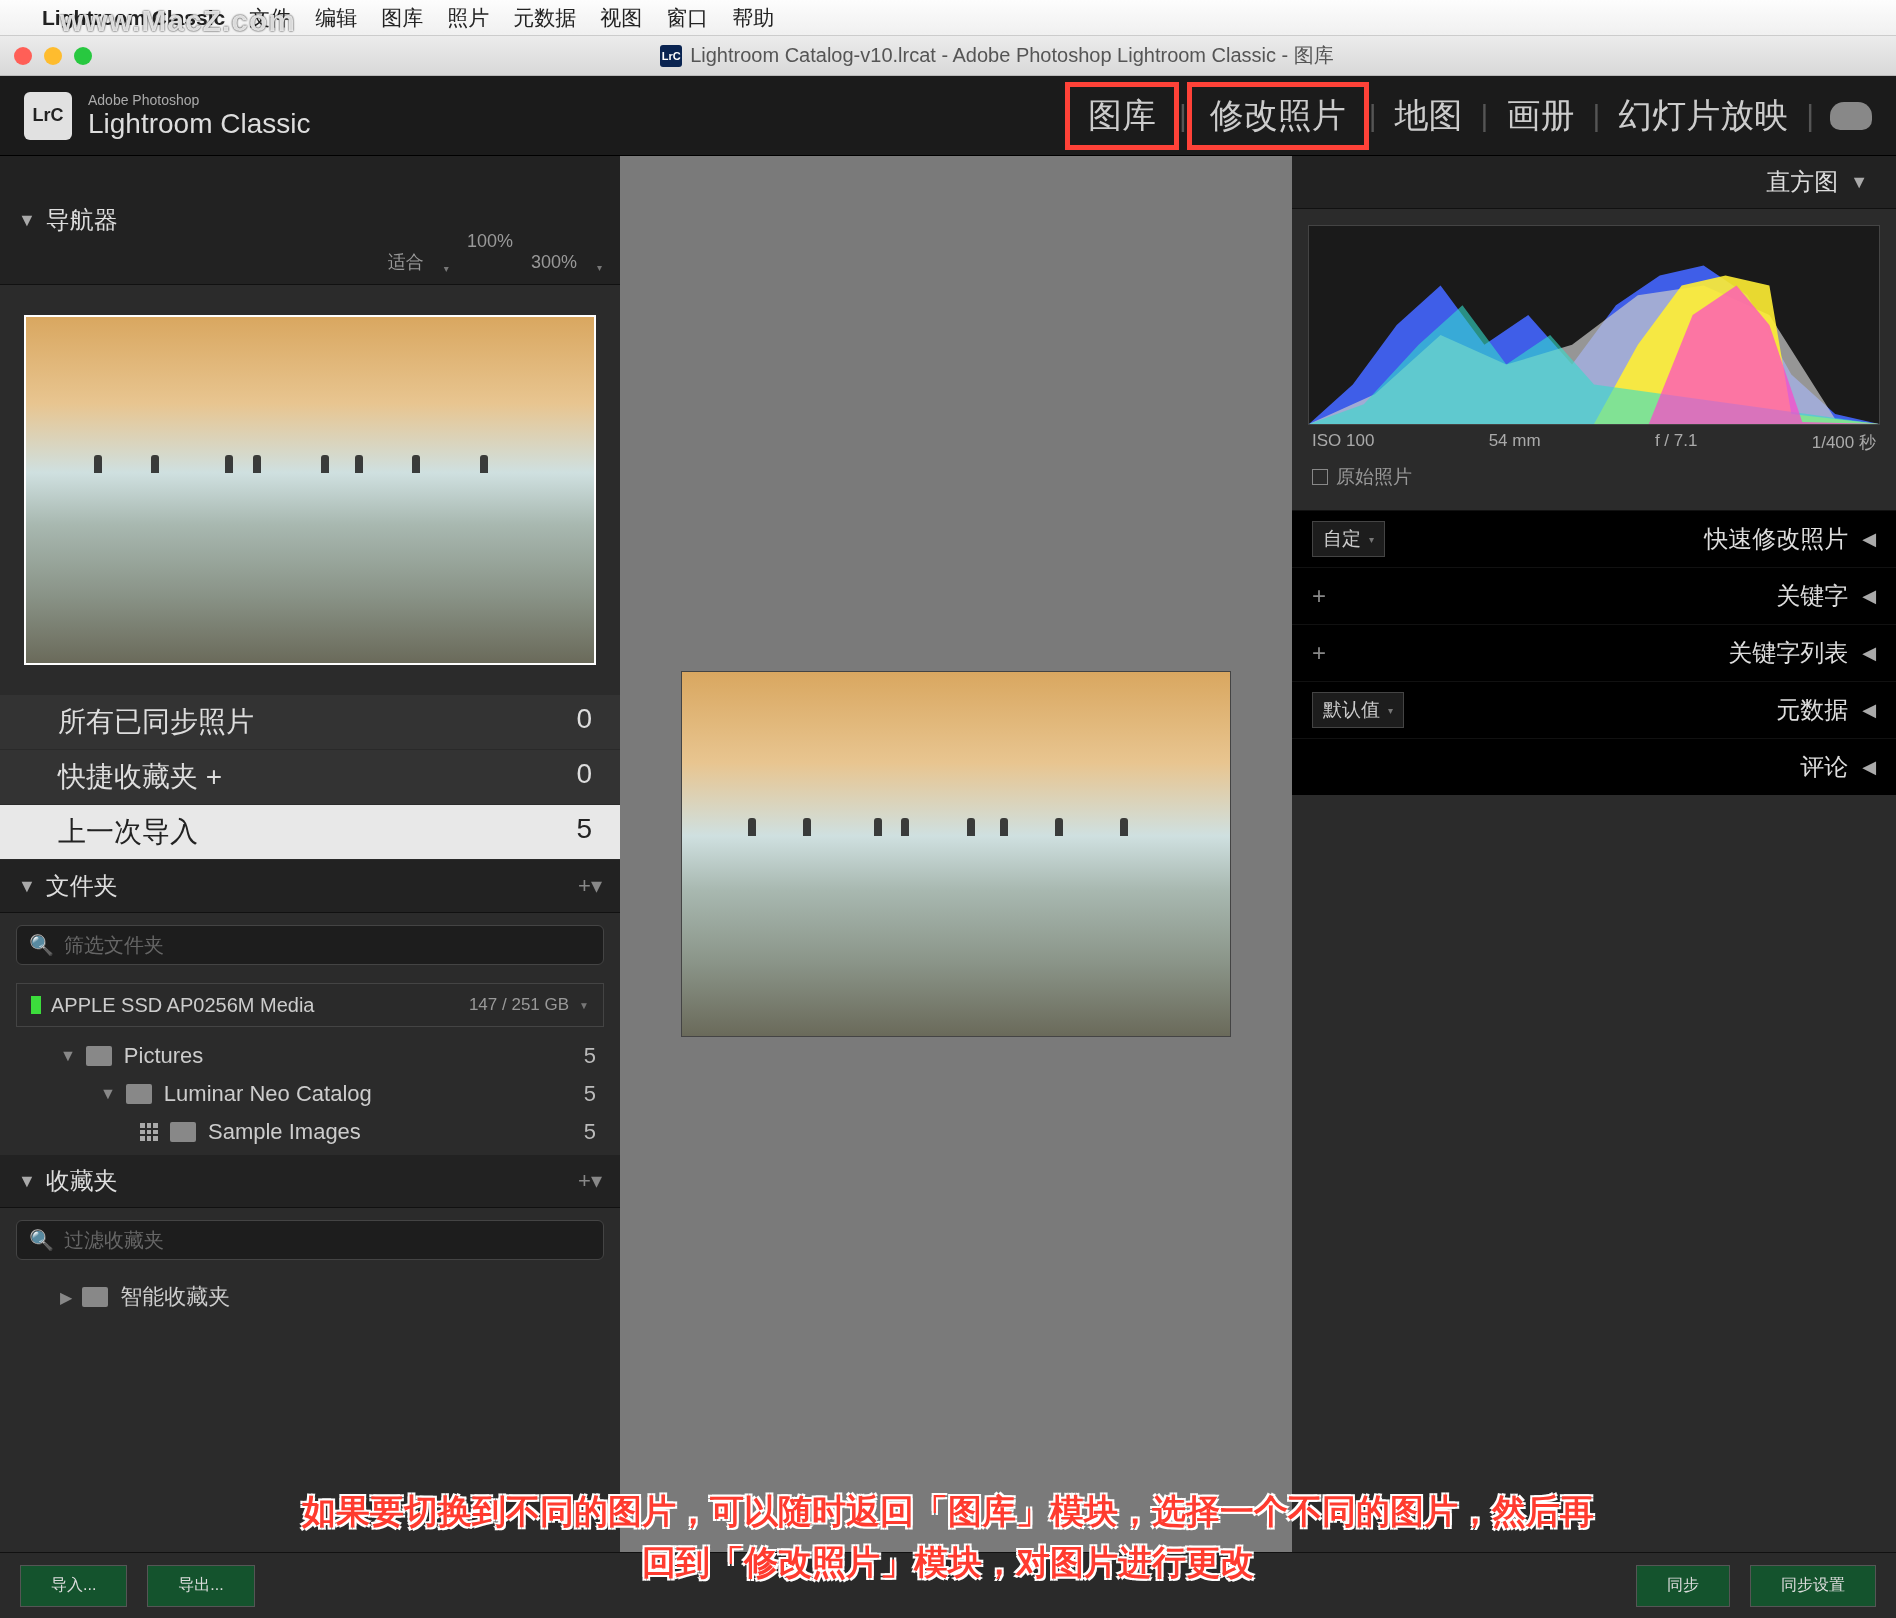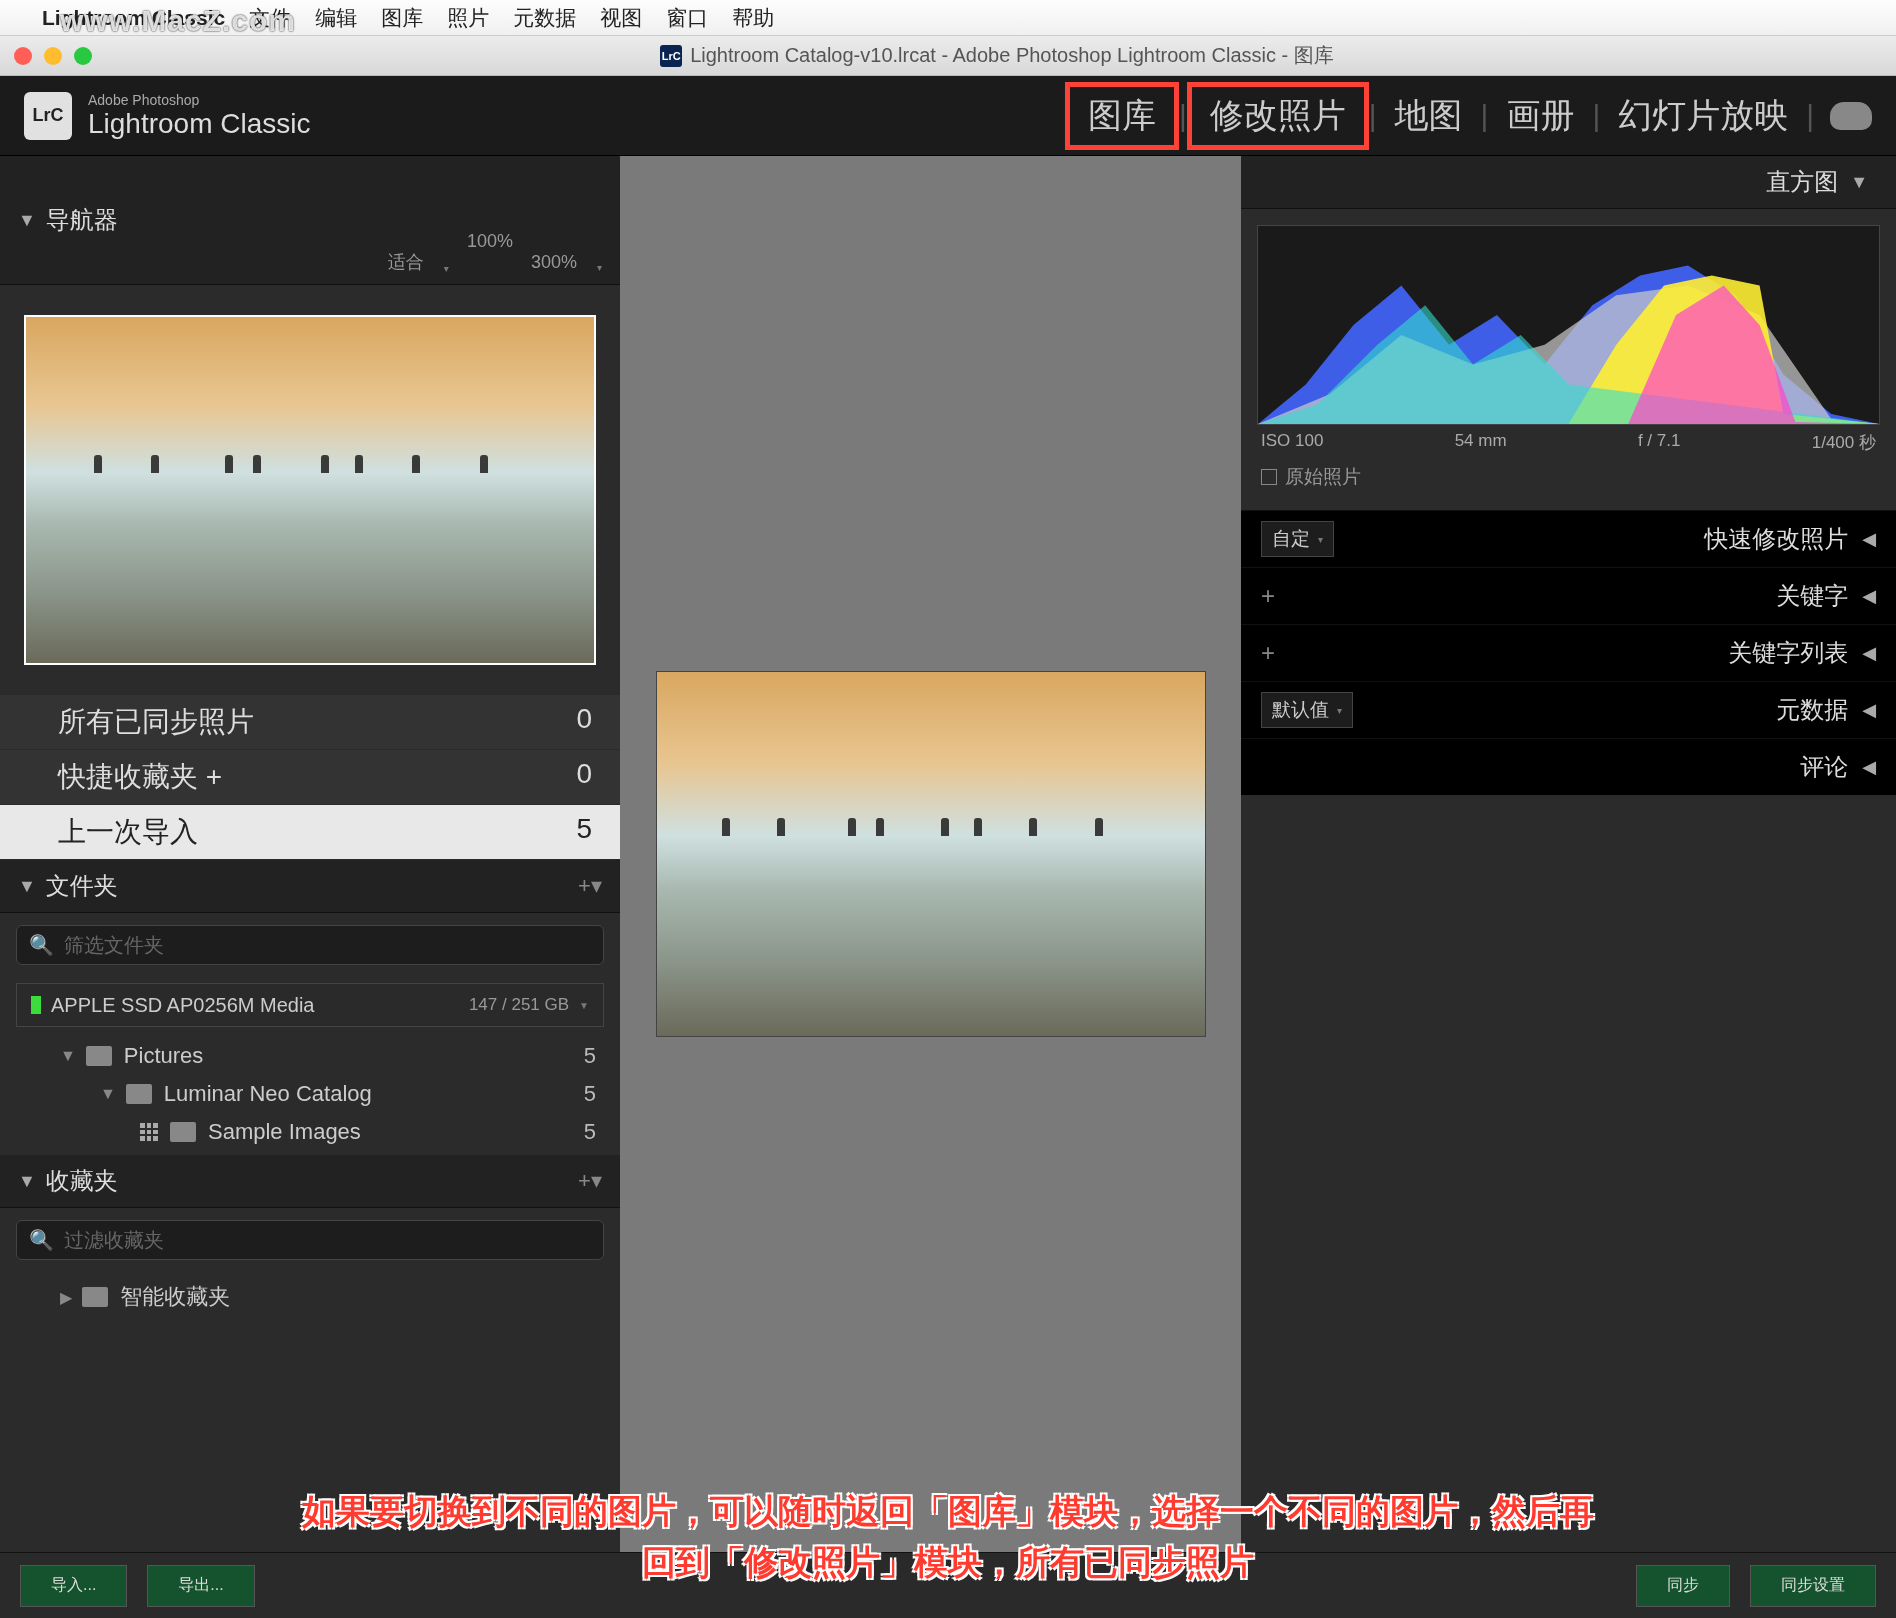--- a/index.html
+++ b/index.html
@@ -30,21 +30,21 @@
 .modules .mod { padding: 6px 18px; cursor: pointer; }
 .modules .sep { color: #555; font-size: 30px; }
 .modules .mod.hl { border: 5px solid #ff4238; }
 .cloud-icon { margin-left: 16px; width: 42px; height: 28px; background: #888; border-radius: 14px 14px 10px 10px; position: relative; }
 
 
 .main { display: flex; height: calc(100% - 36px - 40px - 80px - 66px); background: #555; }
 .left, .right { background: #2b2b2b; color: #ccc; }
 .left { width: 620px; display: flex; flex-direction: column; }
 .center { flex: 1; background: #7a7a7a; display: flex; align-items: center; justify-content: center; }
-.right { width: 655px; display: flex; flex-direction: column; }
+.right { width: 604px; display: flex; flex-direction: column; }
 
 
 .panel-hdr { background: #222; padding: 10px 18px; font-size: 24px; color: #ddd; display: flex; align-items: center; border-bottom: 1px solid #111; }
 .panel-hdr .tri { margin-right: 10px; font-size: 18px; color: #aaa; }
 .panel-hdr .spacer { flex: 1; }
 .panel-hdr .plus { color: #888; font-size: 22px; }
 .panel-hdr.right-align { justify-content: flex-end; }
 .panel-hdr .zooms { display: flex; gap: 18px; font-size: 18px; color: #999; margin-left: auto; align-items: center; }
 .panel-hdr .zooms span { display: flex; align-items: flex-end; gap: 20px; margin-top: 42px; }
 .mini-tri { font-size: 10px; color: #777; }
@@ -373,14 +373,14 @@
 <div class="bottombar">
   <div class="btn">导入...</div>
   <div class="btn">导出...</div>
   <div class="spacer"></div>
   <div class="btn">同步</div>
   <div class="btn">同步设置</div>
 </div>
 
 <div class="annotation">
   <div>如果要切换到不同的图片，可以随时返回「图库」模块，选择一个不同的图片，然后再</div>
-  <div>回到「修改照片」模块，所有已同步照片</div>
+  <div>回到「修改照片」模块，对图片进行更改</div>
 </div>
 
 </body></html>

